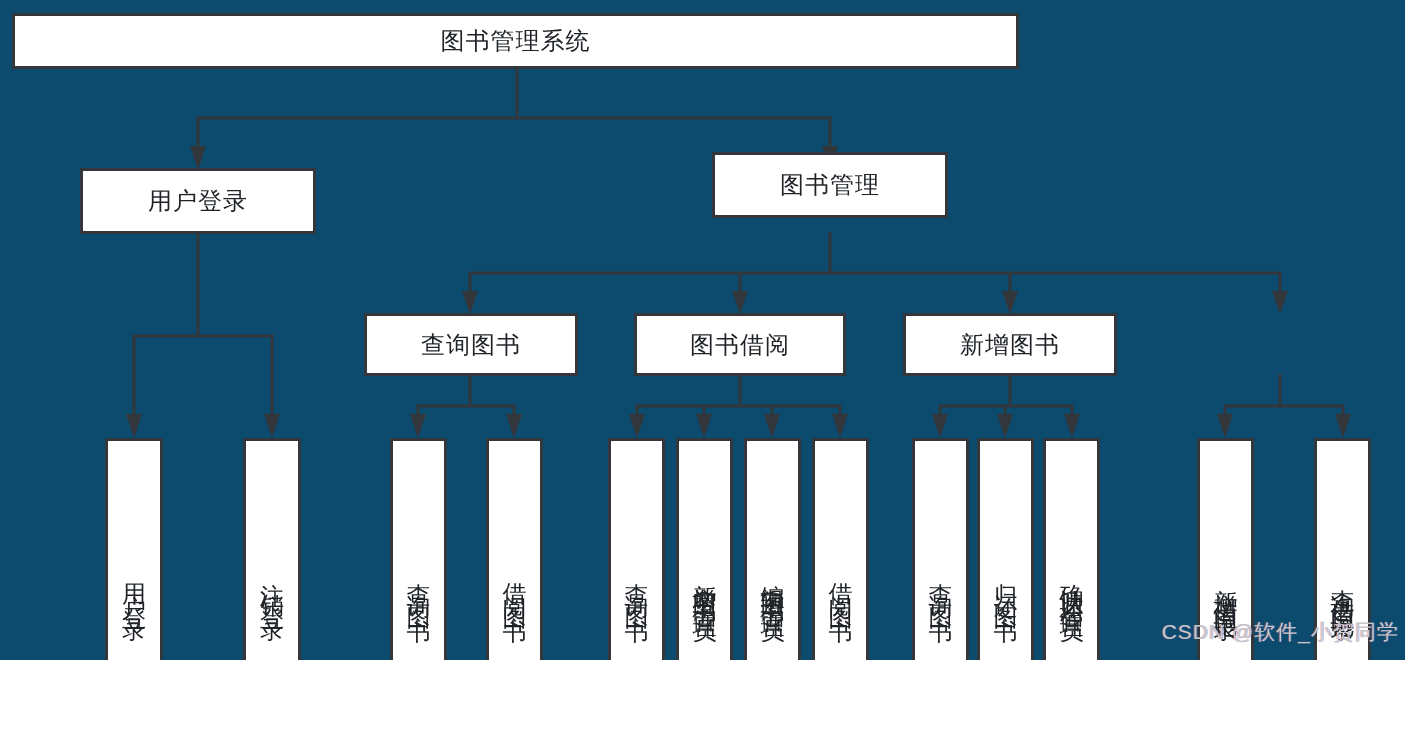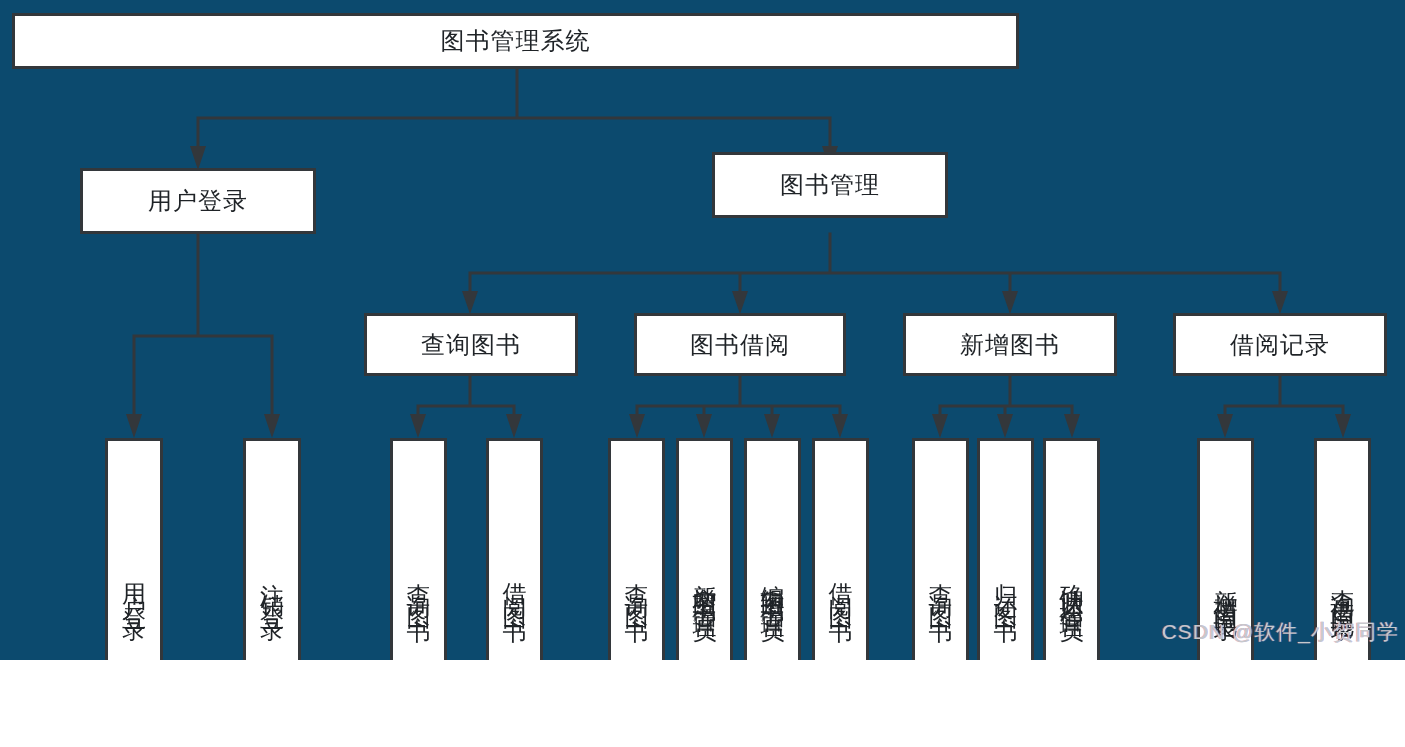--- a/index.html
+++ b/index.html
@@ -86,23 +86,20 @@
 
   <div class="node hbox" style="left:364px;top:313px;width:214px;height:63px;">
     <span>查询图书</span>
   </div>
   <div class="node hbox" style="left:634px;top:313px;width:212px;height:63px;">
     <span>图书借阅</span>
   </div>
   <div class="node hbox" style="left:903px;top:313px;width:214px;height:63px;">
     <span>新增图书</span>
   </div>
-  <div class="node hbox" style="left:1173px;top:313px;width:214px;height:63px;">
-    <span>借阅记录</span>
-  </div>
 
   <div class="node vbox" style="left:105px;top:438px;width:58px;height:299px;">
     <span class="sp4">用户登录</span>
   </div>
   <div class="node vbox" style="left:243px;top:438px;width:58px;height:299px;">
     <span class="sp4">注销登录</span>
   </div>
 
   <div class="node vbox" style="left:390px;top:438px;width:57px;height:299px;">
     <span class="sp4">查询图书</span>

